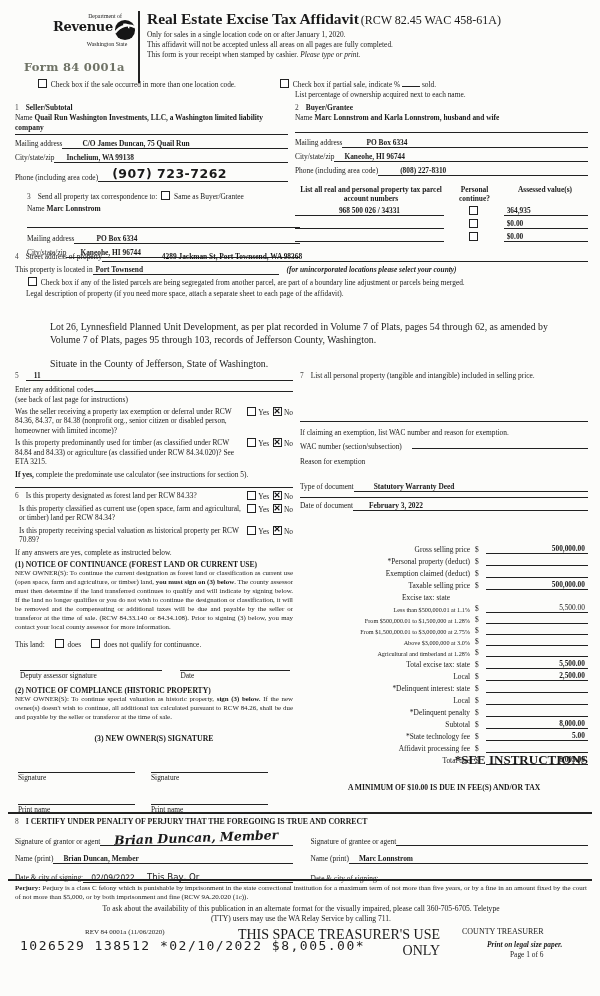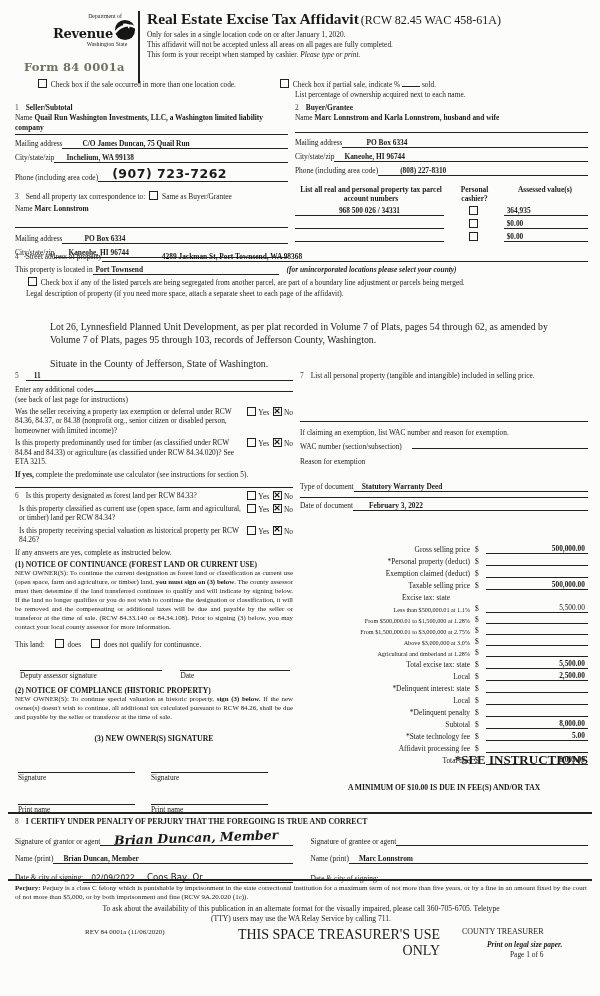--- a/index.html
+++ b/index.html
@@ -30,21 +30,21 @@
   .pt{display:flex;text-align:center;font-weight:bold;line-height:1.15}
   .sigline{border-bottom:1px solid #222;height:10px}
 </style>
 </head>
 <body>
 
 <div class="page">
 
   <div class="abs" style="left:53px;top:13px;width:90px">
     <div style="font-size:5.8px;text-align:center;padding-left:14px">Department of</div>
-    <div style="display:flex;align-items:flex-end">
+    <div style="display:flex;align-items:flex-start">
       <span style="font-family:'DejaVu Serif',serif;font-weight:bold;font-size:13px;letter-spacing:-0.3px">Revenue</span>
       <svg width="22" height="22" viewBox="0 0 24 24" style="margin-left:1px">
         <circle cx="12" cy="12" r="11" fill="#161616"></circle>
         <path d="M1 15 C7 7,16 5,23 9" stroke="#fcfcfa" stroke-width="2.6" fill="none"></path>
         <path d="M10 6 c4 -1,7 1,6 4" stroke="#fcfcfa" stroke-width="1.6" fill="none"></path>
       </svg>
     </div>
     <div style="font-size:5.8px;text-align:center;padding-left:18px">Washington State</div>
   </div>
 
@@ -109,41 +109,41 @@
     </div>
     <div class="row" style="margin-top:4px">
       <span>Phone (including area code)</span>
         <span class="fill b" style="padding-left:22px">(808) 227-8310</span>
     </div>
   </div>
 
   <div class="abs" style="left:295px;top:186px;width:293px">
     <div class="pt">
       <div style="width:152px">List all real and personal property tax parcel account numbers</div>
-      <div style="width:55px">Personal cashier?</div>
+      <div style="width:55px">Personal continue?</div>
       <div style="width:86px">Assessed value(s)</div>
     </div>
     <div style="display:flex;align-items:flex-end;height:13px">
       <div class="b ulv" style="width:146px;text-align:center">968 500 026 / 34331</div>
       <div style="width:61px;text-align:center"><span class="cb"></span></div>
       <div class="b ulv" style="width:80px">364,935</div>
     </div>
     <div style="display:flex;align-items:flex-end;height:13px">
       <div class="b ulv" style="width:146px;text-align:center"></div>
       <div style="width:61px;text-align:center"><span class="cb"></span></div>
       <div class="b ulv" style="width:80px">$0.00</div>
     </div>
     <div style="display:flex;align-items:flex-end;height:13px">
       <div class="b ulv" style="width:146px;text-align:center"></div>
       <div style="width:61px;text-align:center"><span class="cb"></span></div>
       <div class="b ulv" style="width:80px">$0.00</div>
     </div>
   </div>
 
-  <div class="abs" style="left:15px;top:191px;width:273px">
+  <div class="abs" style="left:27px;top:191px;width:273px">
     <div>
       <span class="num">3</span><span>Send all property tax correspondence to:</span>
       <span class="cb"></span>
       <span>Same as Buyer/Grantee</span>
     </div>
     <div style="margin-top:3px">
       <span>Name</span> <span class="b">Marc  Lonnstrom</span>
     </div>
     <div style="border-bottom:1px solid #222;height:14px"></div>
     <div class="row" style="margin-top:6px">
@@ -217,21 +217,21 @@
       <span class="qtext"><span class="num">6</span><span>Is this property designated as forest land per RCW 84.33?</span></span>
       <span class="yn"><span class="cb"></span><span>Yes</span>
       <span class="cb checked"></span><span>No</span></span>
     </div>
     <div class="q">
       <span class="qtext" style="padding-left:4px">Is this property classified as current use (open space, farm and agricultural, or timber) land per RCW 84.34?</span>
       <span class="yn"><span class="cb"></span><span>Yes</span>
       <span class="cb checked"></span><span>No</span></span>
     </div>
     <div class="q">
-      <span class="qtext" style="padding-left:4px">Is this property receiving special valuation as historical property per RCW 84.26?</span>
+      <span class="qtext" style="padding-left:4px">Is this property receiving special valuation as historical property per RCW 70.89?</span>
       <span class="yn"><span class="cb"></span><span>Yes</span>
       <span class="cb checked"></span><span>No</span></span>
     </div>
     <div style="margin-top:3px">If any answers are yes, complete as instructed below.</div>
 
     <div class="b" style="margin-top:3px;font-size:7.6px">(1) NOTICE OF CONTINUANCE (FOREST LAND OR CURRENT USE)</div>
     <div class="para">
       <span>NEW OWNER(S): To continue the current designation as forest land or classification as current use (open space, farm and agriculture, or timber) land, </span><span class="b">you must sign on (3) below</span><span>.  The county assessor must then determine if the land transferred continues to qualify and will indicate by signing below.  If the land no longer qualifies or you do not wish to continue the designation or classification, it will be removed and the compensating or additional taxes will be due and payable by the seller or transferor at the time of sale.  (RCW 84.33.140 or 84.34.108). Prior to signing (3) below, you may contact your local county assessor for more information.</span>
     </div>
 
@@ -303,21 +303,21 @@
       <span>WAC number (section/subsection)</span>
       <span class="fill" style="margin-left:10px"></span>
     </div>
     <div style="margin-top:6px">Reason for exemption</div>
   </div>
   <div class="hr" style="left:300px;top:497px;width:288px"></div>
 
   <div class="abs" style="left:300px;top:482px;width:288px">
     <div class="row">
       <span>Type of document</span>
-      <span class="fill b" style="padding-left:8px">Statutory Warranty Deed</span>
+      <span class="fill b" style="padding-left:20px">Statutory Warranty Deed</span>
     </div>
     <div class="row" style="margin-top:9px">
       <span>Date of document</span>
       <span class="fill b" style="padding-left:16px">February 3, 2022</span>
     </div>
   </div>
 
   <div class="abs" style="left:300px;top:542px;width:288px">
     <div class="taxrow">
         <span class="taxlbl">Gross selling price</span>
@@ -439,38 +439,39 @@
       </div>
       <div style="flex:1;display:flex;align-items:baseline">
         <span>Name (print)</span>
         <span class="fill b" style="padding-left:10px">Marc Lonnstrom</span>
       </div>
     </div>
 
     <div style="display:flex;gap:18px;margin-top:8px">
       <div style="flex:1;display:flex;align-items:baseline">
         <span>Date &amp; city of signing:</span>
-        <span class="fill sans" style="padding-left:8px;font-size:7.6px"><span>02/09/2022</span>&nbsp;&nbsp;&nbsp;&nbsp;&nbsp;<span style="font-size:8.6px">Coos Bay, Or</span></span>
+        <span class="fill sans" style="padding-left:8px;font-size:7.6px"><span>02/09/2022</span>&nbsp;&nbsp;&nbsp;&nbsp;&nbsp;<span style="font-size:8.6px">This Bay, Or</span></span>
       </div>
       <div style="flex:1;display:flex;align-items:baseline">
         <span>Date &amp; city of signing:</span>
         <span class="fill"></span>
       </div>
     </div>
   </div>
 
   <div class="hr" style="left:8px;top:879px;width:584px;height:1.5px"></div>
 
   <div class="abs para" style="left:15px;top:884px;width:572px;font-size:7px">
     <span class="b">Perjury:</span><span> Perjury is a class C felony which is punishable by imprisonment in the state correctional institution for a maximum term of not more than five years, or by a fine in an amount fixed by the court of not more than $5,000, or by both imprisonment and fine (RCW 9A.20.020 (1c)).</span>
   </div>
   <div class="abs" style="left:15px;top:904px;width:572px;text-align:center;font-size:7.6px">To ask about the availability of this publication in an alternate format for the visually impaired, please call 360-705-6705. Teletype</div>
   <div class="abs" style="left:15px;top:914px;width:572px;text-align:center;font-size:7.6px">(TTY) users may use the WA Relay Service by calling 711.</div>
 
   <div class="abs" style="left:85px;top:928px;font-size:7px">REV 84 0001a (11/06/2020)</div>
   <div class="abs" style="left:200px;top:927px;width:240px;text-align:right;font-size:14px">THIS SPACE TREASURER'S USE ONLY</div>
   <div class="abs" style="left:462px;top:927px;font-size:8px">COUNTY TREASURER</div>
 
+  <div class="abs mono" style="left:20px;top:938px;font-size:13px;letter-spacing:1.5px;color:#222">1026529 138512 *02/10/2022 $8,005.00*</div>
 
   <div class="abs b i" style="left:487px;top:940px;font-size:7.4px">Print on legal size paper.</div>
   <div class="abs" style="left:510px;top:950px;font-size:7.4px">Page 1 of 6</div>
 
 </div>
 
 </body></html>

